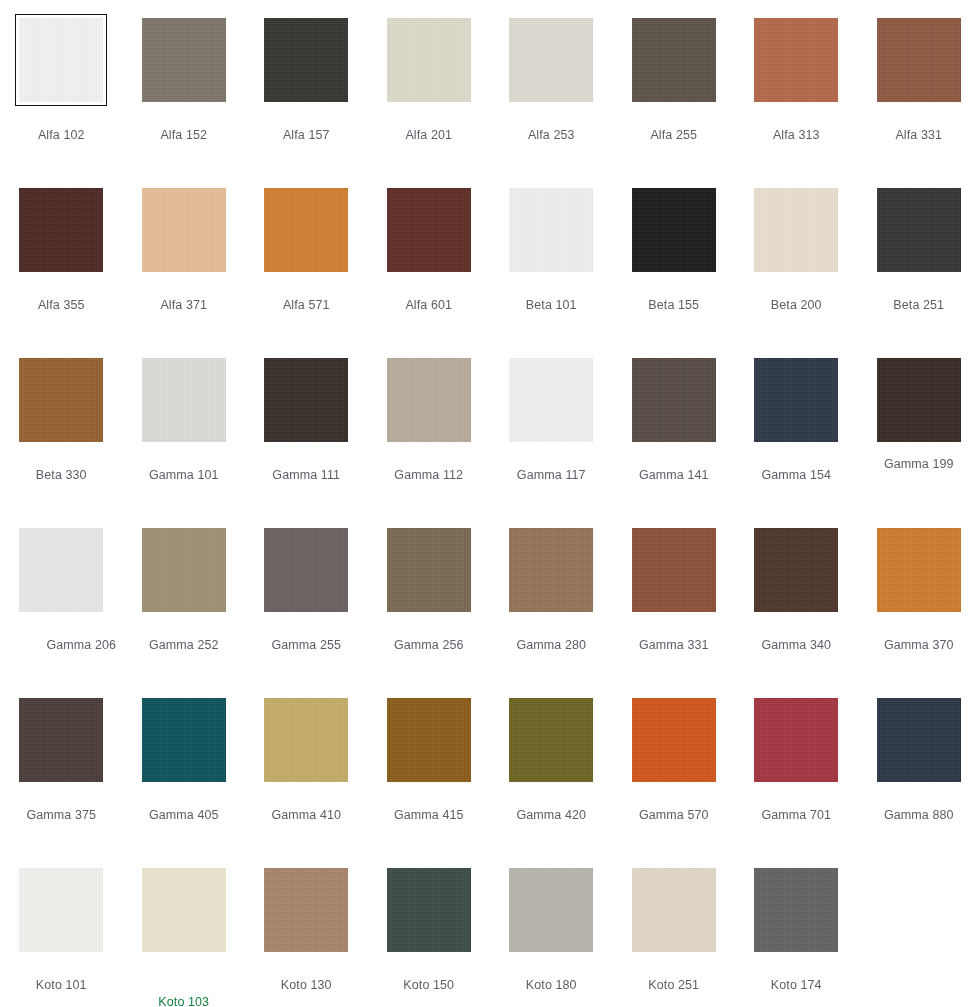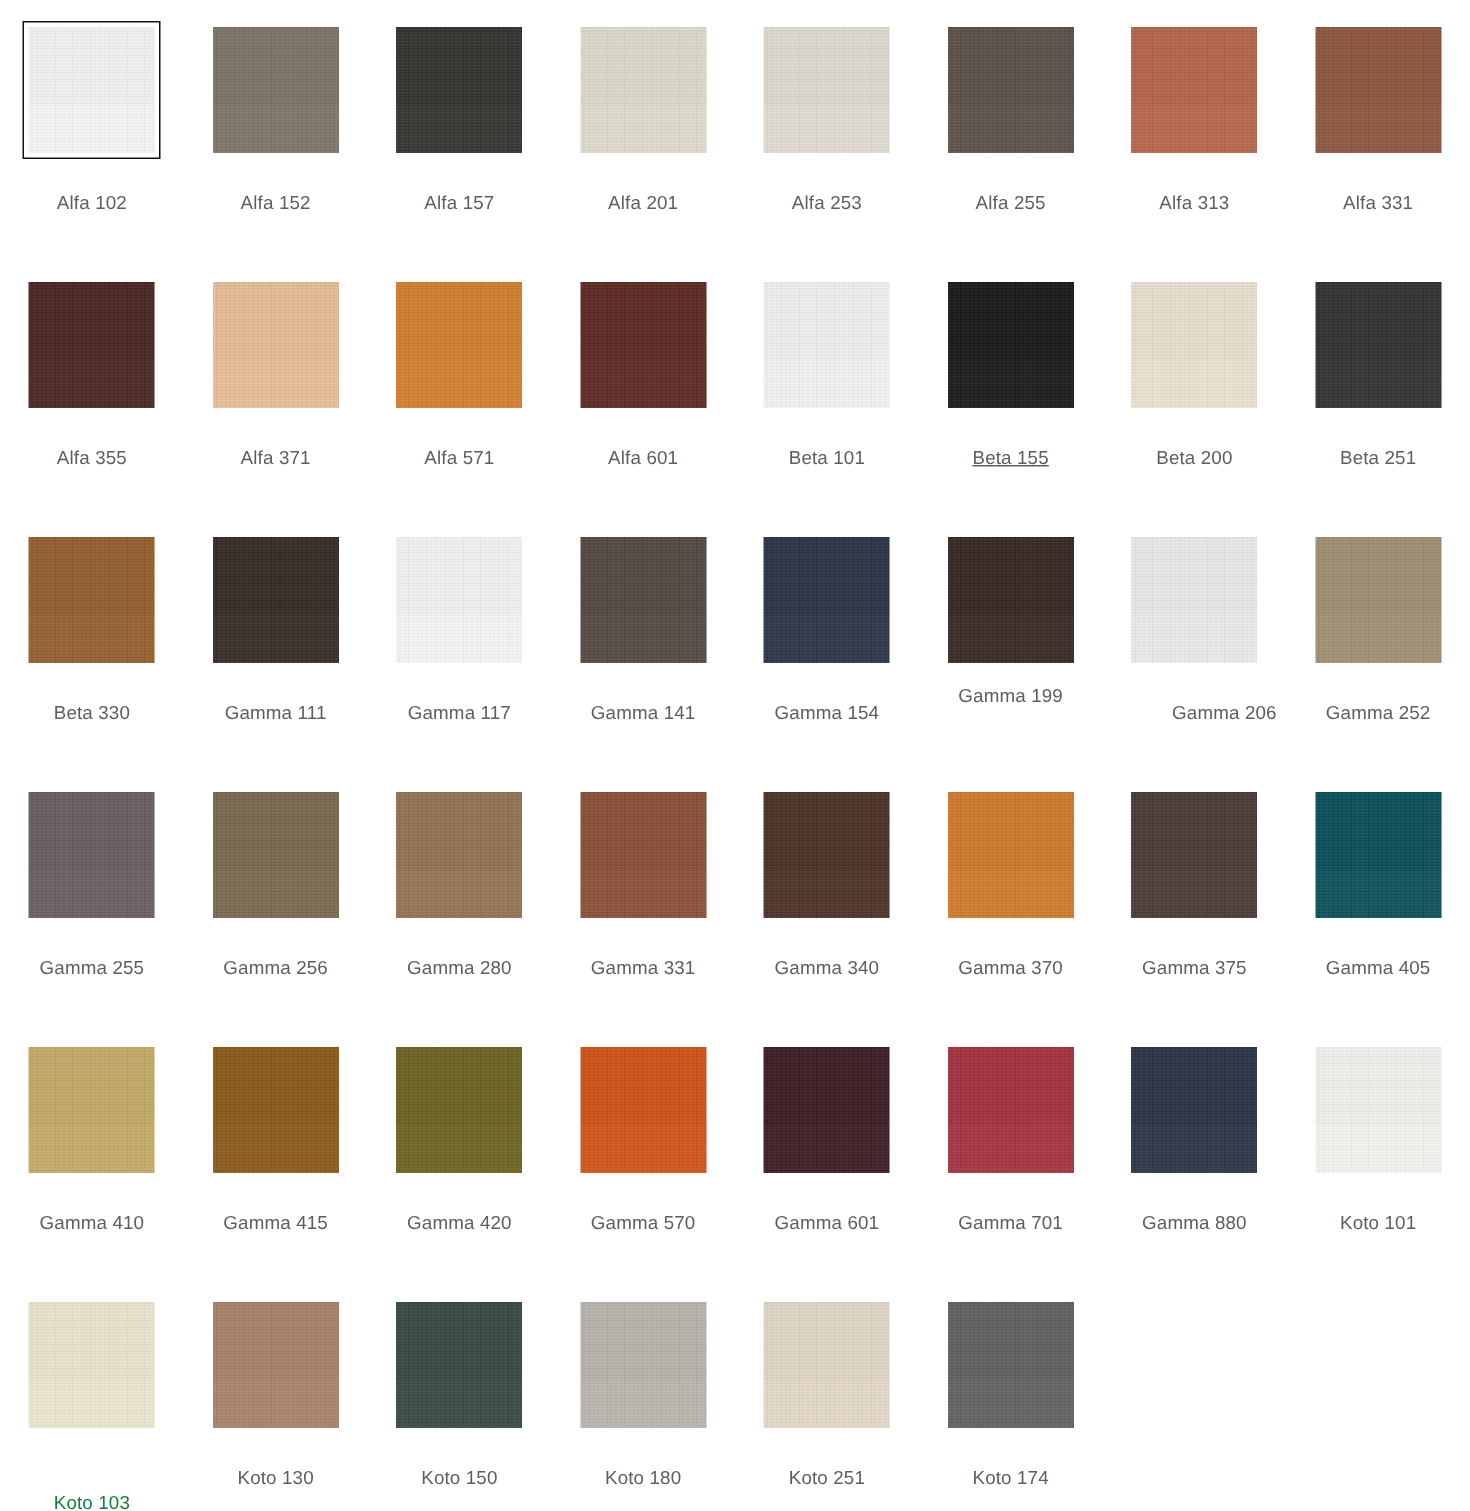--- a/index.html
+++ b/index.html
@@ -153,21 +153,21 @@
     <div class="swatch-cell">
       <div class="swatch-frame">
         <div class="swatch-chip" title="Beta 101" style="background: rgb(240, 241, 241);"></div>
       </div>
       <div class="swatch-label" style="color: rgb(90, 95, 102);">Beta 101</div>
     </div>
     <div class="swatch-cell">
       <div class="swatch-frame">
         <div class="swatch-chip" title="Beta 155" style="background: rgb(26, 26, 26);"></div>
       </div>
-      <div class="swatch-label" style="color: rgb(90, 95, 102); text-decoration: underline;">Beta 155</div>
+      <div class="swatch-label" style="color: rgb(90, 95, 102);">Beta 155</div>
     </div>
     <div class="swatch-cell">
       <div class="swatch-frame">
         <div class="swatch-chip" title="Beta 200" style="background: rgb(233, 224, 208);"></div>
       </div>
       <div class="swatch-label" style="color: rgb(90, 95, 102);">Beta 200</div>
     </div>
     <div class="swatch-cell">
       <div class="swatch-frame">
         <div class="swatch-chip" title="Beta 251" style="background: rgb(50, 51, 53);"></div>
@@ -175,26 +175,38 @@
       <div class="swatch-label" style="color: rgb(90, 95, 102);">Beta 251</div>
     </div>
     <div class="swatch-cell">
       <div class="swatch-frame">
         <div class="swatch-chip" title="Beta 330" style="background: rgb(149, 96, 47);"></div>
       </div>
       <div class="swatch-label" style="color: rgb(90, 95, 102);">Beta 330</div>
     </div>
     <div class="swatch-cell">
       <div class="swatch-frame">
+        <div class="swatch-chip" title="Gamma 101" style="background: rgb(222, 220, 216);"></div>
+      </div>
+      <div class="swatch-label" style="color: rgb(90, 95, 102);">Gamma 101</div>
+    </div>
+    <div class="swatch-cell">
+      <div class="swatch-frame">
         <div class="swatch-chip" title="Gamma 111" style="background: rgb(54, 44, 39);"></div>
       </div>
       <div class="swatch-label" style="color: rgb(90, 95, 102);">Gamma 111</div>
     </div>
     <div class="swatch-cell">
       <div class="swatch-frame">
+        <div class="swatch-chip" title="Gamma 112" style="background: rgb(184, 171, 154);"></div>
+      </div>
+      <div class="swatch-label" style="color: rgb(90, 95, 102);">Gamma 112</div>
+    </div>
+    <div class="swatch-cell">
+      <div class="swatch-frame">
         <div class="swatch-chip" title="Gamma 117" style="background: rgb(243, 243, 243);"></div>
       </div>
       <div class="swatch-label" style="color: rgb(90, 95, 102);">Gamma 117</div>
     </div>
     <div class="swatch-cell">
       <div class="swatch-frame">
         <div class="swatch-chip" title="Gamma 141" style="background: rgb(85, 74, 67);"></div>
       </div>
       <div class="swatch-label" style="color: rgb(90, 95, 102);">Gamma 141</div>
     </div>
@@ -289,26 +301,20 @@
       <div class="swatch-label" style="color: rgb(90, 95, 102);">Gamma 420</div>
     </div>
     <div class="swatch-cell">
       <div class="swatch-frame">
         <div class="swatch-chip" title="Gamma 570" style="background: rgb(208, 85, 24);"></div>
       </div>
       <div class="swatch-label" style="color: rgb(90, 95, 102);">Gamma 570</div>
     </div>
     <div class="swatch-cell">
       <div class="swatch-frame">
-        <div class="swatch-chip" title="Gamma 601" style="background: rgb(62, 31, 38);"></div>
-      </div>
-      <div class="swatch-label" style="color: rgb(90, 95, 102);">Gamma 601</div>
-    </div>
-    <div class="swatch-cell">
-      <div class="swatch-frame">
         <div class="swatch-chip" title="Gamma 701" style="background: rgb(163, 51, 64);"></div>
       </div>
       <div class="swatch-label" style="color: rgb(90, 95, 102);">Gamma 701</div>
     </div>
     <div class="swatch-cell">
       <div class="swatch-frame">
         <div class="swatch-chip" title="Gamma 880" style="background: rgb(43, 53, 68);"></div>
       </div>
       <div class="swatch-label" style="color: rgb(90, 95, 102);">Gamma 880</div>
     </div>

